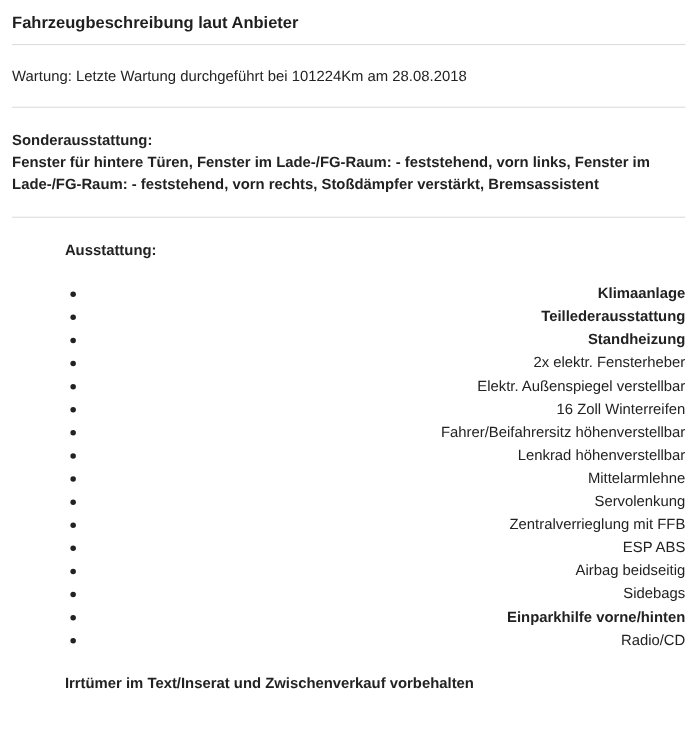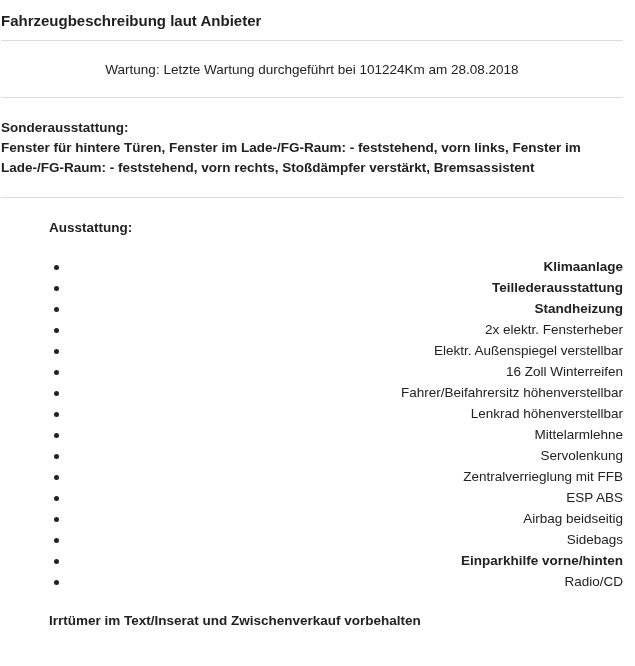--- a/index.html
+++ b/index.html
@@ -2,29 +2,29 @@
 <html><head>
   <meta charset="utf-8">
   <style>
     html, body { margin: 0; padding: 0; background: #ffffff; }
     body {
       width: 635px; height: 666px; overflow: hidden;
       font-family: "Liberation Sans", sans-serif;
       color: #222222;
       font-size: 13.5px;
     }
-    .wrap { padding: 0 12px 0 1px; }
+    .wrap { padding: 0 12px 0 11px; }
     .title {
       font-weight: bold; font-size: 15px; color: #1f1f1f;
       margin: 0; padding-top: 12px; height: 28px; line-height: 18px;
     }
     .divider { border: 0; border-top: 1px solid #dcdcdc; margin: 0; }
     .section { padding: 20px 0 19px 0; line-height: 20px; }
     .bold { font-weight: bold; }
-    .maint { padding-top: 19px; height: 37px; line-height: 20px; box-sizing: content-box; text-align: center; }
+    .maint { padding-top: 19px; height: 37px; line-height: 20px; box-sizing: content-box; }
     ul.features { list-style: none; margin: 18px 0 0 0; padding: 0; text-align: right; }
     ul.features li { position: relative; padding-left: 18px; line-height: 21px; height: 21px; }
     ul.features li .bullet {
       position: absolute; left: 5px; top: 9px; width: 5px; height: 5px;
       border-radius: 50%; background: #222;
     }
     .disclaimer { font-weight: bold; margin-top: 19px; line-height: 20px; }
   </style>
 </head>
 <body>

